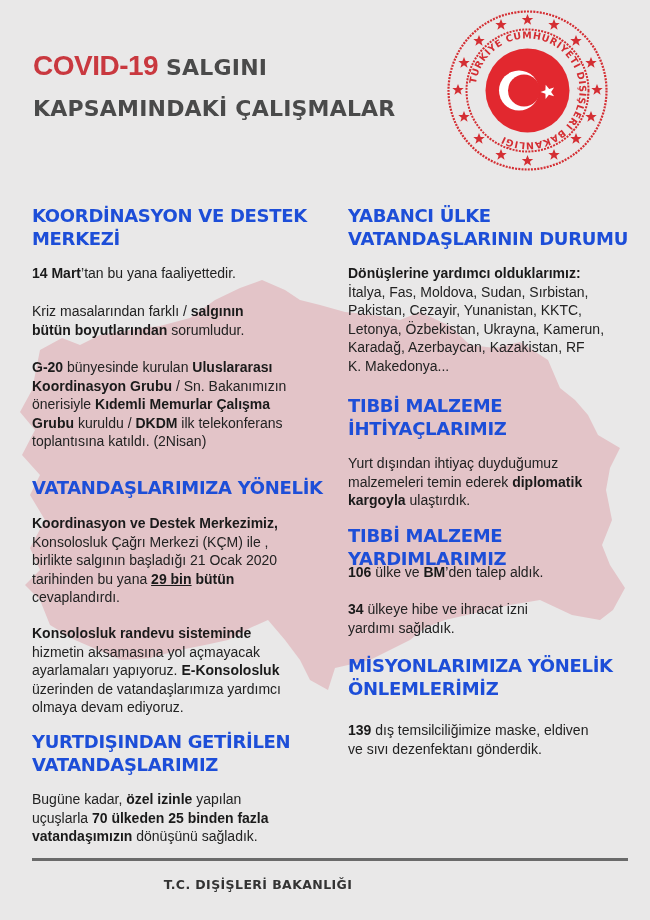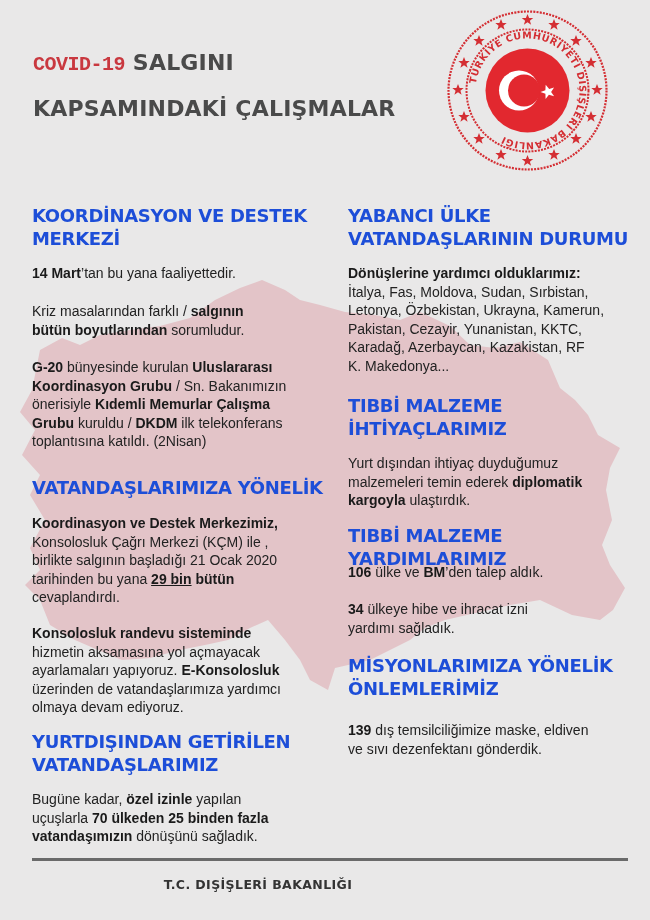--- a/index.html
+++ b/index.html
@@ -7,21 +7,21 @@
     width: 650px; height: 920px; position: relative; overflow: hidden;
     background: #e9e8e8;
     font-family: "Liberation Sans", sans-serif;
     color: #1e1e1e;
   }
   .map { position: absolute; left: 0; top: 0; width: 650px; height: 920px; z-index: 0; }
   .layer { position: absolute; z-index: 1; }
 
   .title { left: 33px; font-family: "DejaVu Sans", sans-serif; font-weight: bold; color: #4a4a4a; letter-spacing: 0.2px; }
   .title1 { top: 50px; font-size: 22px; }
-  .title1 .red { color: #c9383f; font-family: Liberation Mono, monospace; font-size: 20px; letter-spacing: -0.5px; }
+  .title1 .red { color: #c9383f; font-family: Liberation Sans, sans-serif; font-size: 28px; letter-spacing: -0.5px; }
   .title2 { top: 96px; font-size: 22px; }
 
   .seal { left: 445px; top: 8px; width: 165px; height: 165px; }
 
   .h { font-family: "DejaVu Sans", sans-serif; font-weight: bold; color: #1d4ed8; font-size: 18px; line-height: 23px; letter-spacing: -0.3px; }
   .p { font-size: 14px; line-height: 18.5px; color: #222; }
   .p b { font-weight: bold; color: #1a1a1a; }
   .p u { text-decoration: underline; }
 
   .divider { left: 32px; top: 858px; width: 596px; height: 3px; background: #6a6a6a; }
@@ -126,22 +126,22 @@
   <div><b>vatandaşımızın</b><span> dönüşünü sağladık.</span></div>
 </div>
 
 <div class="layer h" style="left:348px; top:204px;">
   <div>YABANCI ÜLKE</div>
   <div>VATANDAŞLARININ DURUMU</div>
 </div>
 <div class="layer p" style="left:348px; top:264px;">
   <div><b>Dönüşlerine yardımcı olduklarımız:</b></div>
   <div>İtalya, Fas, Moldova, Sudan, Sırbistan,</div>
+  <div>Pakistan, Cezayir, Yunanistan, KKTC,</div>
   <div>Letonya, Özbekistan, Ukrayna, Kamerun,</div>
-  <div>Pakistan, Cezayir, Yunanistan, KKTC,</div>
   <div>Karadağ, Azerbaycan, Kazakistan, RF</div>
   <div>K. Makedonya...</div>
 </div>
 
 <div class="layer h" style="left:348px; top:394px;">
   <div>TIBBİ MALZEME</div>
   <div>İHTİYAÇLARIMIZ</div>
 </div>
 <div class="layer p" style="left:348px; top:454px;">
   <div>Yurt dışından ihtiyaç duyduğumuz</div>

